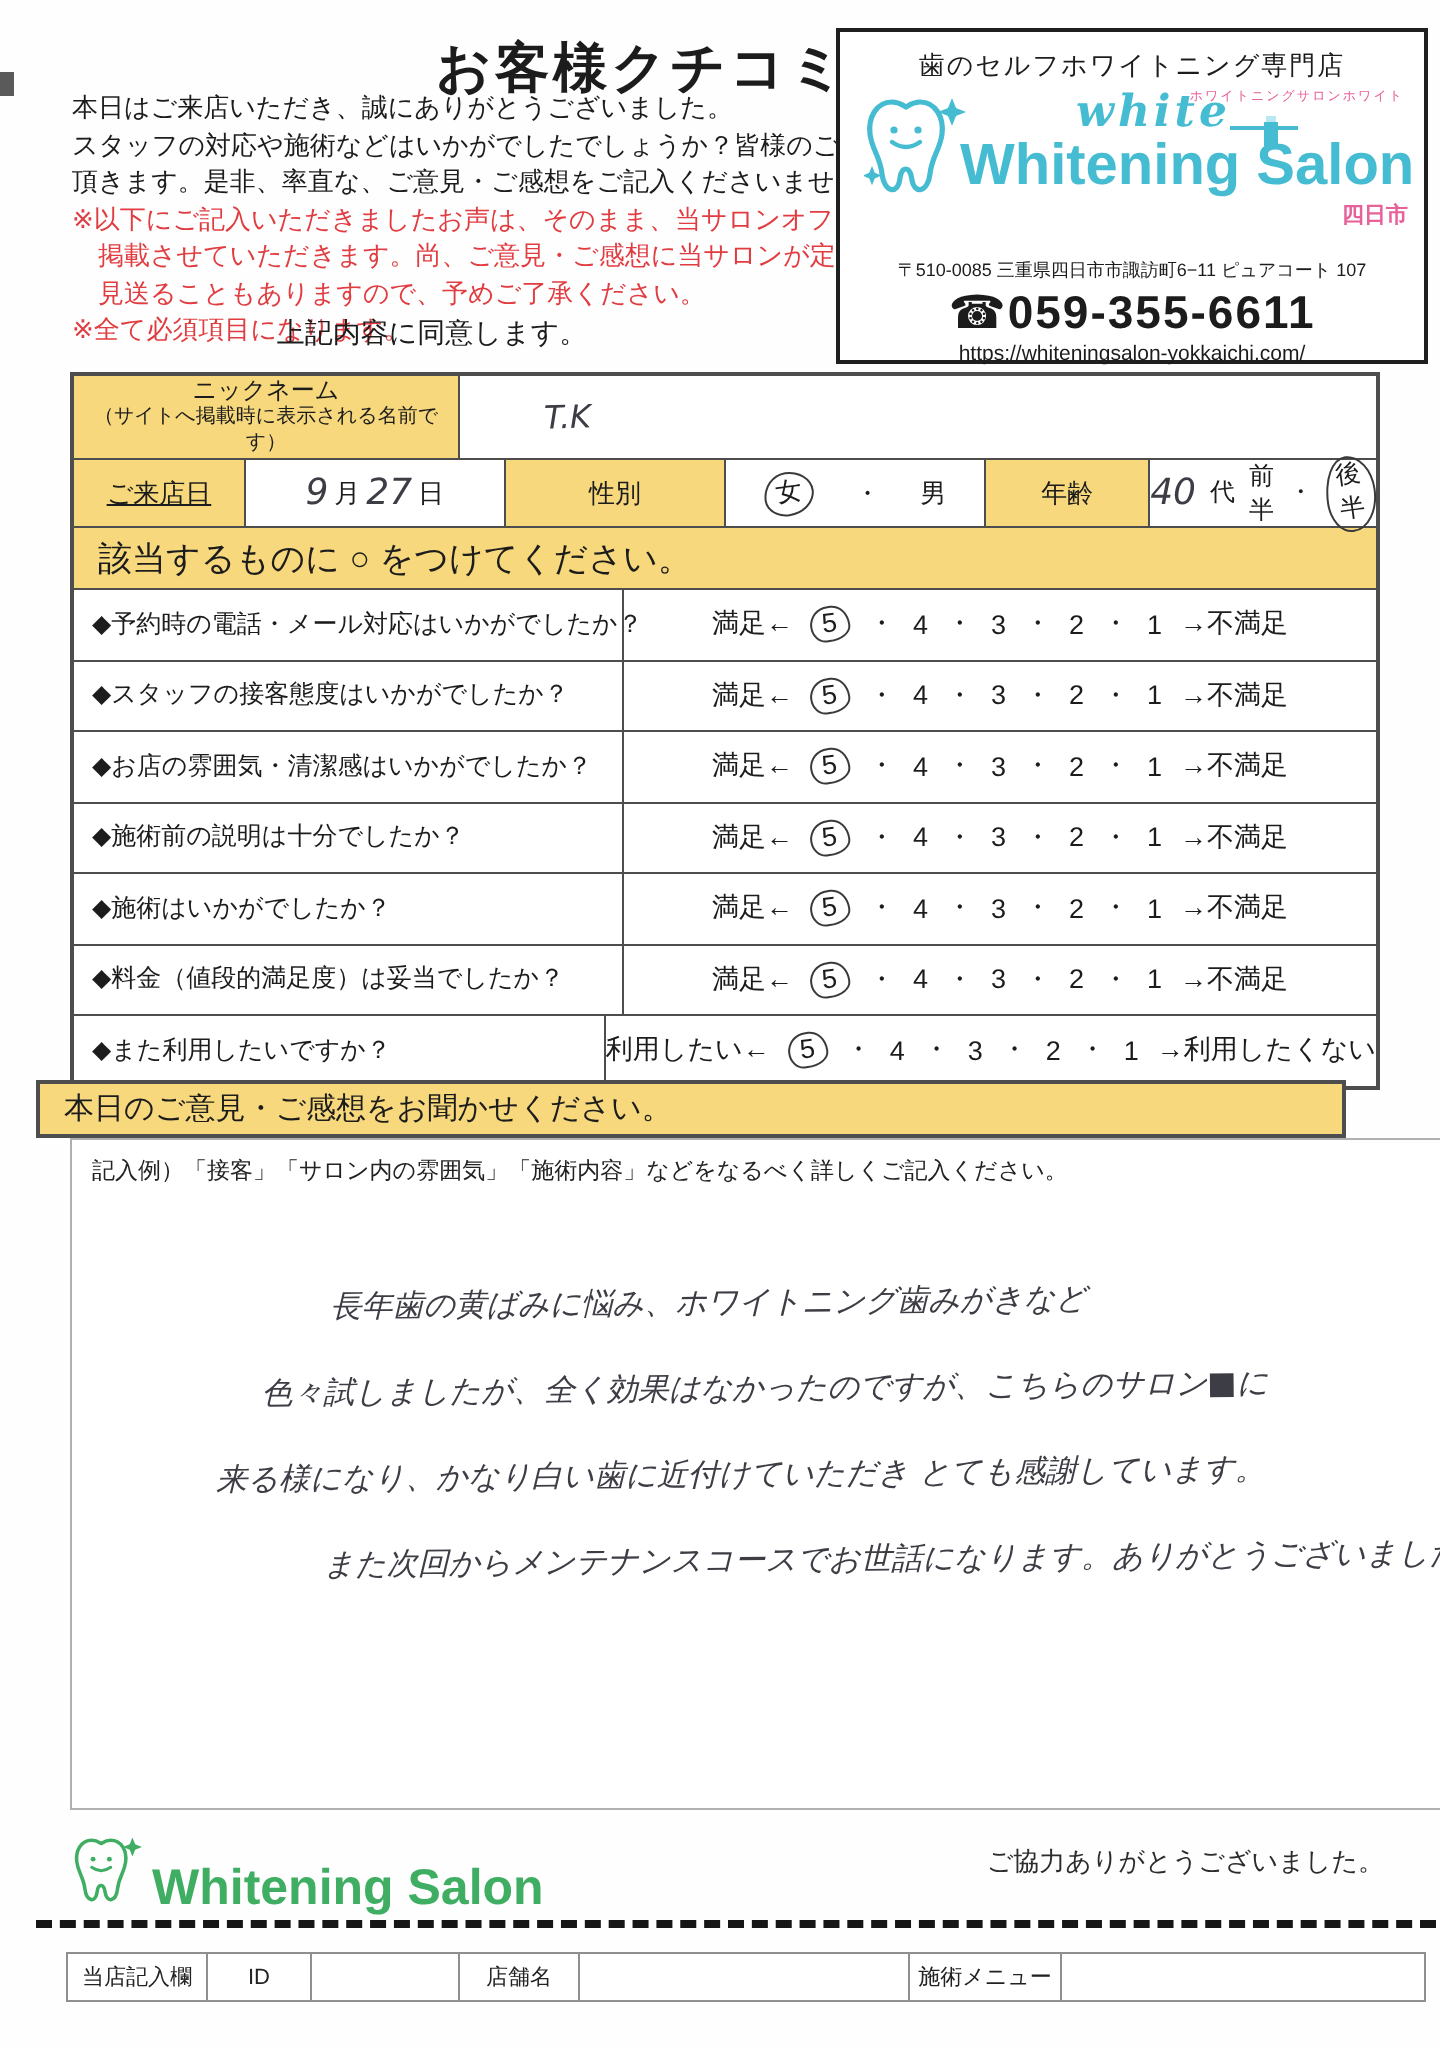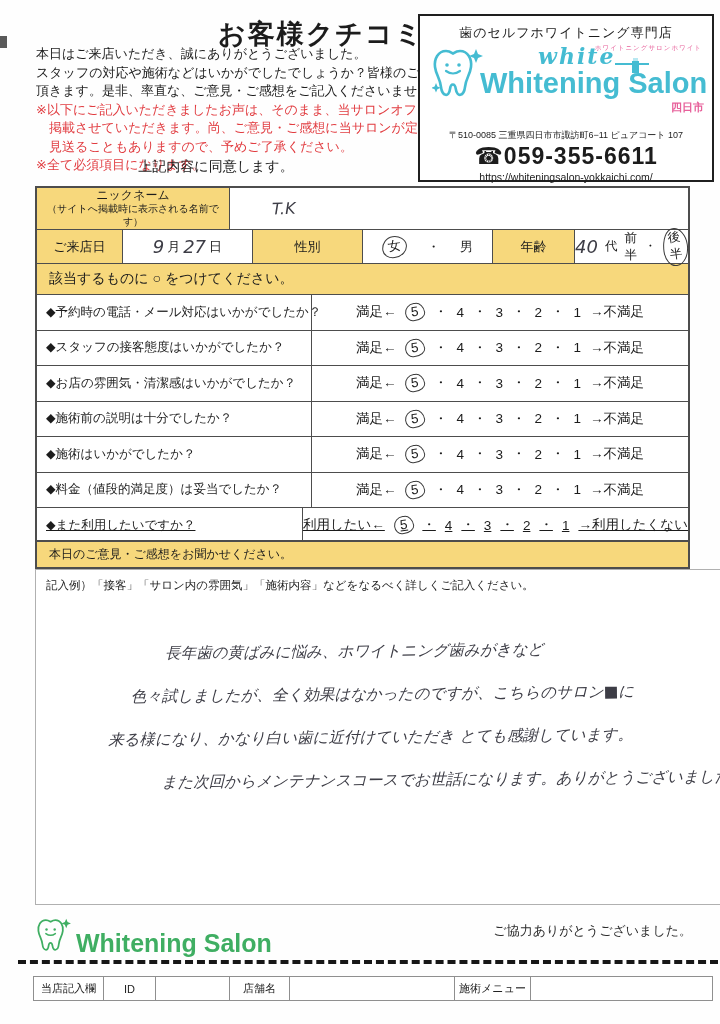--- a/index.html
+++ b/index.html
@@ -53,53 +53,53 @@
   .tr:last-child { border-bottom:none; }
   .td { border-right:1.5px solid #4d4d4d; box-sizing:border-box; display:flex; align-items:center; justify-content:center; }
   .td:last-child { border-right:none; }
   .yellow { background:#f7d87c; }
   .row-nick { height:41px; }
   .nick-label { width:193px; flex-direction:column; line-height:13px; text-align:center; }
   .nick-label .l1 { font-size:12px; }
   .nick-label .l2 { font-size:10px; }
   .nick-value { flex:1; justify-content:flex-start; padding-left:42px; }
   .row-meta { height:33px; font-size:13px; }
-  .c-visit { width:88px; }
+  .c-visit { width:88px;text-decoration:underline; }
   .c-date { width:133px; gap:3px; }
   .c-sex { width:113px; }
   .c-sexval { width:133px; gap:20px; }
   .c-age { width:84px; }
   .c-ageval { flex:1; gap:7px; font-size:12.5px; }
   .row-instr { height:30px; }
-  .row-instr .td { justify-content:flex-start; padding-left:12px; font-size:14px; }
+  .row-instr .td { justify-content:flex-start; padding-left:12px; font-size:17px; }
   .q-row { display:flex; border-bottom:1.5px solid #4d4d4d; height:34.5px; }
-  .q-row:last-child { border-bottom:none;text-decoration:underline; }
+  .q-row:last-child { border-bottom:none; }
   .q-label {
     width:275px; border-right:1.5px solid #4d4d4d; box-sizing:border-box;
     display:flex; align-items:center; padding-left:9px; font-size:12.5px; white-space:nowrap;
   }
   .q-scale { flex:1; display:flex; align-items:center; justify-content:center; gap:9px; font-size:13.5px; white-space:nowrap; }
 
   .hw { font-family:"DejaVu Sans",sans-serif; font-style:italic; color:#3d3d46; }
   .hw-nick { font-size:16px; transform:rotate(-2deg); }
   .hw-num { font-size:18px; }
   .circle-mark {
     display:inline-block; border:1.7px solid #3a3a3a; padding:0px 5px 2px;
     border-radius:48% 52% 55% 45% / 58% 48% 52% 42%; transform:rotate(-8deg);
   }
   .rate-circled {
     display:inline-block; border:1.7px solid #3a3a3a; padding:0 5px 1px;
     border-radius:52% 48% 60% 40% / 55% 60% 42% 50%; transform:rotate(-7deg);
   }
 
   
   .comment-header {
-    position:absolute; left:35px; top:540px; width:655px; height:29px;
+    position:absolute; left:18px; top:540px; width:655px; height:29px;
     background:#f7d87c; border:2px solid #4d4d4d; box-sizing:border-box;
-    display:flex; align-items:center; padding-left:12px; font-size:12px;
+    display:flex; align-items:center; padding-left:12px; font-size:15px;
   }
   .comment-box {
     position:absolute; left:35px; top:569px; width:705px; height:336px;
     border:1.5px solid #b0b0b0; box-sizing:border-box; background:#fff;
   }
   .comment-hint { padding:8px 0 0 10px; font-size:11.5px; color:#222; }
   .hw-lines { margin-top:48px; transform:rotate(-0.6deg); }
   .hw-line { white-space:nowrap; font-size:15.5px; height:43px; font-family:"DejaVu Sans",sans-serif; font-style:italic; color:#3d3d46; }
   .hw-line:nth-child(1){ margin-left:130px; }
   .hw-line:nth-child(2){ margin-left:95px; }

